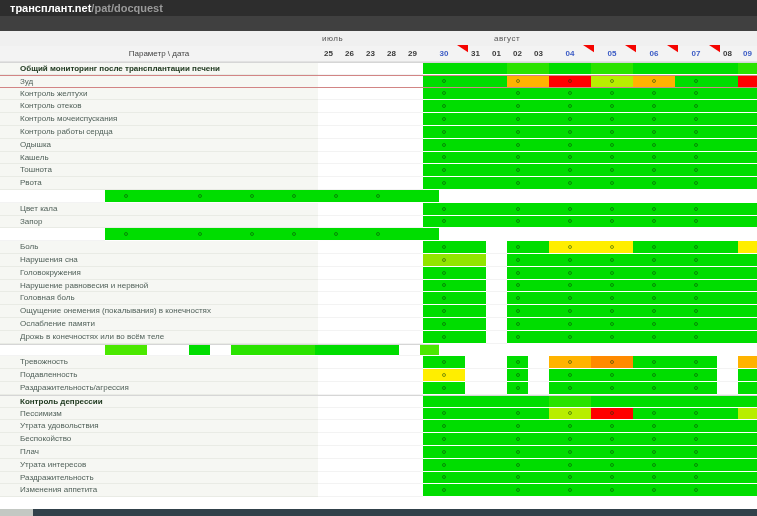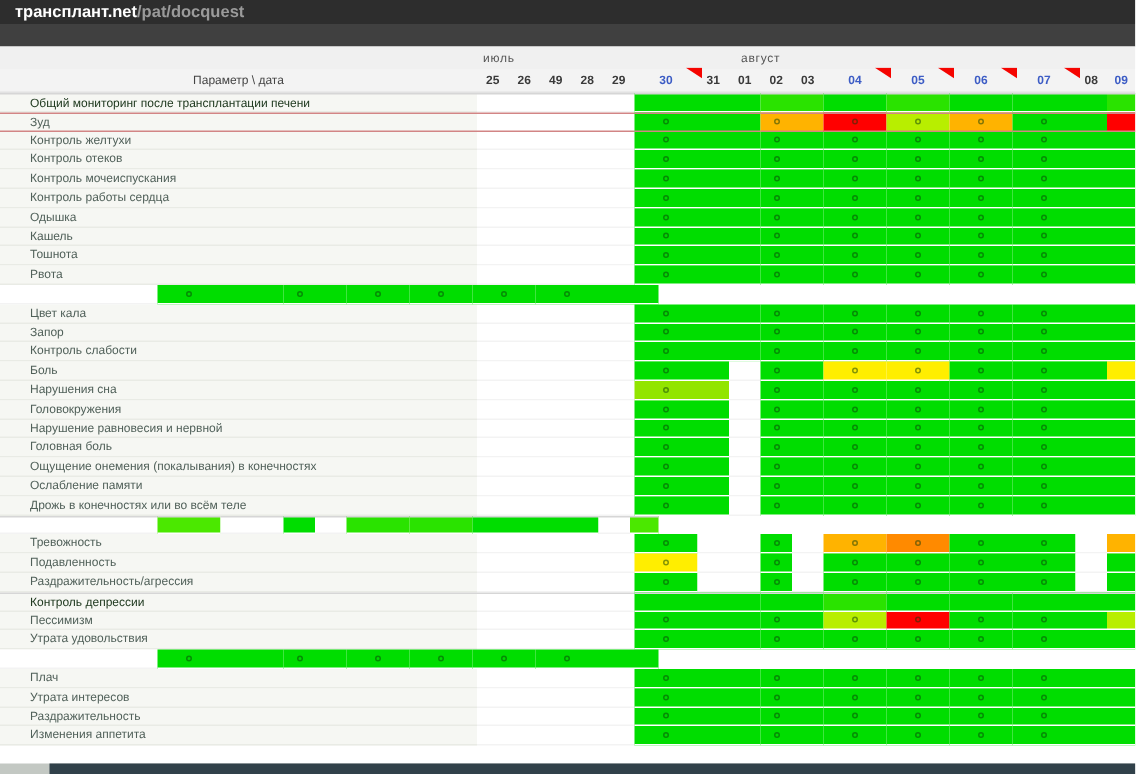--- a/index.html
+++ b/index.html
@@ -27,21 +27,21 @@
           clip-path:polygon(0 0,100% 0,100% 90%); }
 
   
   .grid { width:757px; }
   .row { display:flex; height:12.8px; }
   .rlabel { width:318px; flex:0 0 auto; padding-left:20px; box-sizing:border-box; font-size:8px; color:#51615a;
             line-height:12px; background:#f6f7f3; border-bottom:1px solid #e9ebe5; white-space:nowrap; overflow:hidden; }
   .july { width:105px; flex:0 0 auto; background:#ffffff; border-bottom:1px solid #f3f3f3; box-sizing:border-box; }
   .cell { position:relative; flex:0 0 auto; box-sizing:border-box; border-bottom:1px solid #ffffff; }
   .cell.empty { border-bottom:1px solid #f3f3f3; }
-  .row.section .rlabel { font-weight:normal; color:#203a20; }
+  .row.section .rlabel { font-weight:bold; color:#203a20; }
   .row.section .rlabel, .row.section .july, .row.section .cell { border-top:1px solid #d6d6d6; }
   .row.highlight .rlabel, .row.highlight .july, .row.highlight .cell {
       border-top:1px solid #d28585; border-bottom:1px solid #d28585; }
   .dot { position:absolute; top:50%; width:4px; height:4px; border:1px solid rgba(10,60,10,.5); border-radius:50%;
          transform:translate(-50%,-50%); box-sizing:border-box; }
 
   
   .bottombar { position:absolute; left:0; bottom:0; width:757px; height:7px; background:#c3c8c3; }
   .bottombar .thumb { position:absolute; left:33px; top:0; height:7px; width:724px; background:#31414a; }
 </style>
@@ -58,21 +58,21 @@
   <div class="monthrow">
     <span class="month month-july">июль</span>
     <span class="month month-august">август</span>
   </div>
 
   <div class="daterow">
     <div class="corner">Параметр \ дата</div>
 
   <div class="datecell" style="width: 21px;"><span>25</span></div>
       <div class="datecell" style="width: 21px;"><span>26</span></div>
-      <div class="datecell" style="width: 21px;"><span>49</span></div>
+      <div class="datecell" style="width: 21px;"><span>23</span></div>
       <div class="datecell" style="width: 21px;"><span>28</span></div>
       <div class="datecell" style="width: 21px;"><span>29</span></div>
       <div class="datecell blue" style="width: 42px;"><span>30</span><i class="flag"></i></div>
       <div class="datecell" style="width: 21px;"><span>31</span></div>
       <div class="datecell" style="width: 21px;"><span>01</span></div>
       <div class="datecell" style="width: 21px;"><span>02</span></div>
       <div class="datecell" style="width: 21px;"><span>03</span></div>
       <div class="datecell blue" style="width: 42px;"><span>04</span><i class="flag"></i></div>
       <div class="datecell blue" style="width: 42px;"><span>05</span><i class="flag"></i></div>
       <div class="datecell blue" style="width: 42px;"><span>06</span><i class="flag"></i></div>
@@ -363,21 +363,20 @@
         </div>
         <div class="cell" style="width: 42px; background: rgb(0, 221, 0);">
           <i class="dot" style="left: 21px;"></i>
         </div>
         <div class="cell" style="width: 63px; background: rgb(0, 221, 0);">
           <i class="dot" style="left: 21px;"></i>
         </div>
         <div class="cell" style="width: 19px; background: rgb(0, 221, 0);"></div>
       </div>
       <div class="row">
-        <div class="rlabel">Контроль слабости</div>
         <div class="july"></div>
         <div class="cell" style="width: 84px; background: rgb(0, 221, 0);">
           <i class="dot" style="left: 21px;"></i>
         </div>
         <div class="cell" style="width: 42px; background: rgb(0, 221, 0);">
           <i class="dot" style="left: 10.5px;"></i>
         </div>
         <div class="cell" style="width: 42px; background: rgb(0, 221, 0);">
           <i class="dot" style="left: 21px;"></i>
         </div>
@@ -719,20 +718,21 @@
         </div>
         <div class="cell" style="width: 42px; background: rgb(0, 221, 0);">
           <i class="dot" style="left: 21px;"></i>
         </div>
         <div class="cell" style="width: 63px; background: rgb(0, 221, 0);">
           <i class="dot" style="left: 21px;"></i>
         </div>
         <div class="cell" style="width: 19px; background: rgb(0, 221, 0);"></div>
       </div>
       <div class="row">
+        <div class="rlabel">Беспокойство</div>
         <div class="july"></div>
         <div class="cell" style="width: 84px; background: rgb(0, 221, 0);">
           <i class="dot" style="left: 21px;"></i>
         </div>
         <div class="cell" style="width: 42px; background: rgb(0, 221, 0);">
           <i class="dot" style="left: 10.5px;"></i>
         </div>
         <div class="cell" style="width: 42px; background: rgb(0, 221, 0);">
           <i class="dot" style="left: 21px;"></i>
         </div>

